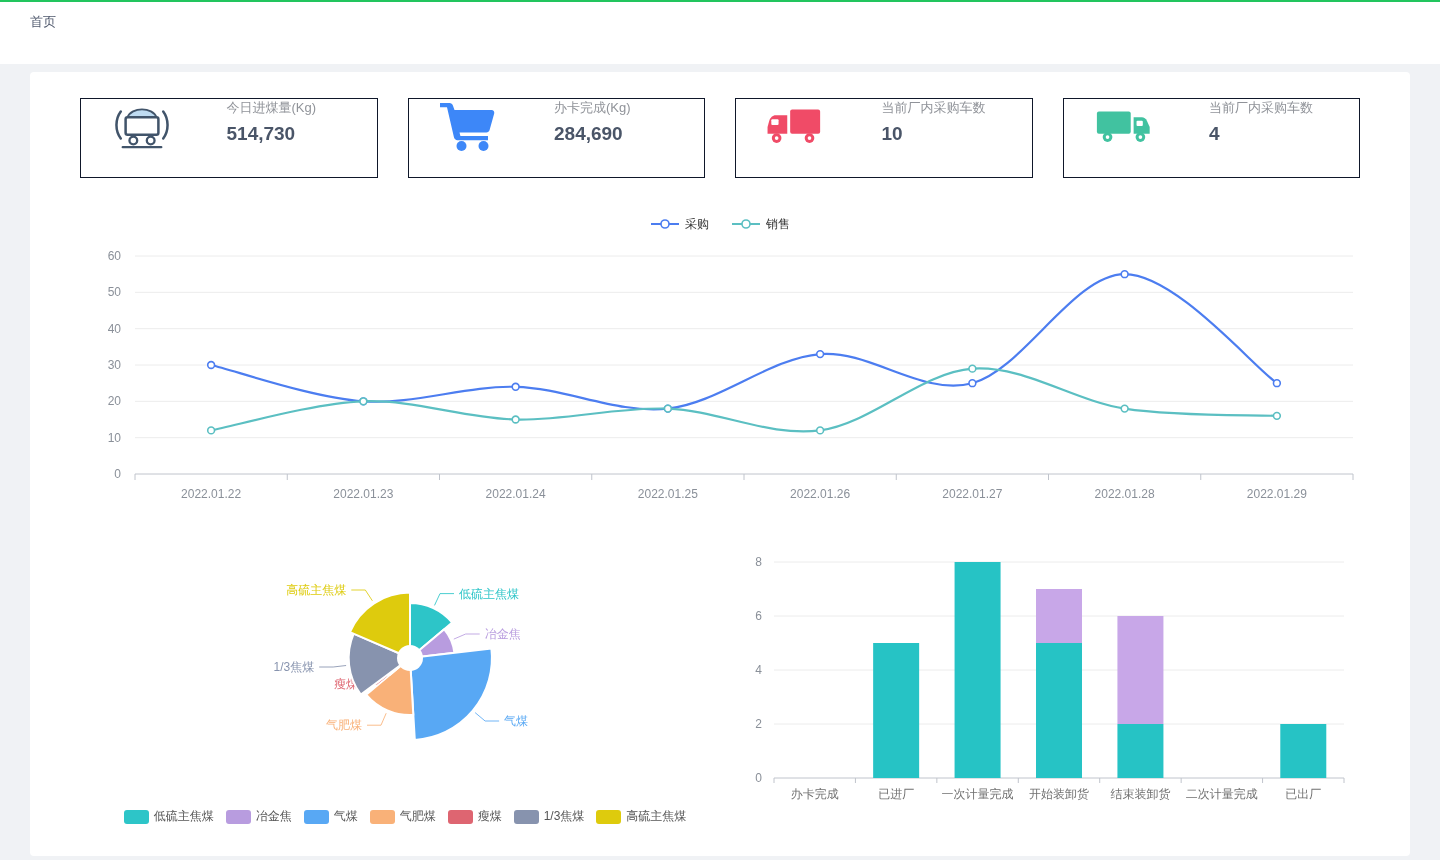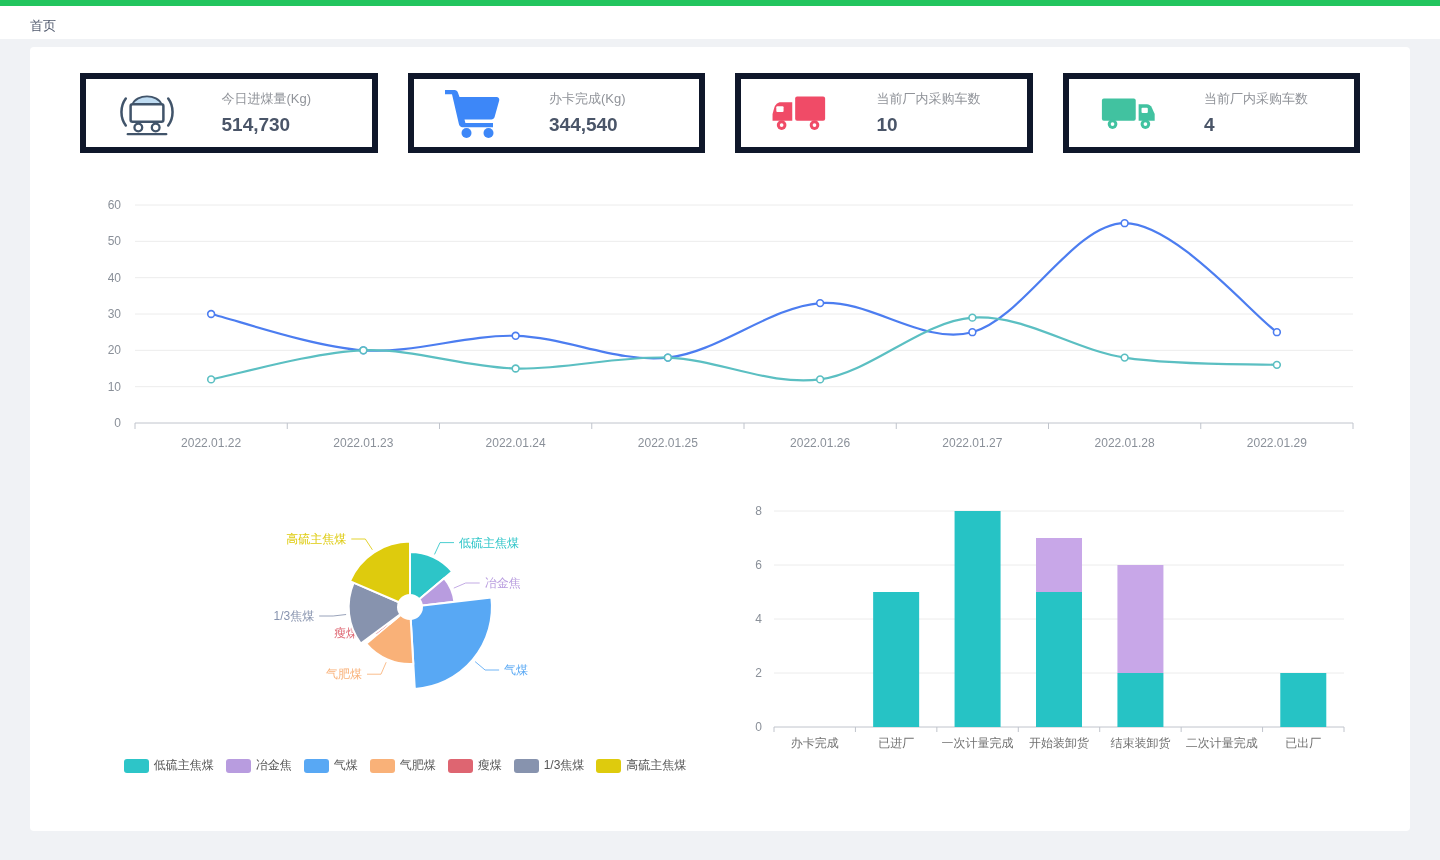--- a/index.html
+++ b/index.html
@@ -1,22 +1,22 @@
 <!DOCTYPE html>
 <html><head>
 <meta charset="utf-8">
 <style>
   * { box-sizing: border-box; margin: 0; padding: 0; }
   html,body { width:1440px; height:860px; overflow:hidden; }
   body { background:#f0f2f5; font-family:"Liberation Sans","DejaVu Sans",sans-serif; }
-  .topbar { background:#fff; height:39px; padding:10px 30px 0; border-top:6px solid #22c55e; }
+  .topbar { background:#fff; height:64px; padding:10px 30px 0; border-top:2px solid #22c55e; }
   .topbar .crumb { font-size:13px; color:#515a6e; cursor:pointer; }
   .panel { margin:8px 30px; background:#fff; border-radius:4px; padding:26px 20px 12px; height:784px; }
   .cards { display:grid; grid-template-columns:repeat(4,1fr); gap:30px; margin:0 30px; }
-  .card { border:6px solid #0f172a; height:80px; display:flex; align-items:center; background:#fff;gap:16px; }
+  .card { border:1px solid #0f172a; height:80px; display:flex; background:#fff;gap:16px; }
   .card .icon { margin-left:30px; width:62px; height:54px; flex:0 0 62px; display:flex; align-items:center; }
   .card .meta { margin-left:auto; margin-right:26px; min-width:124px; text-align:left; }
   .card .label { color:#909399; font-size:13px; margin-bottom:6px; white-space:nowrap; }
   .card .value { color:#4a5568; font-size:19px; font-weight:bold; }
   .line-area { margin-top:36px; }
   .chart-legend { display:flex; justify-content:center; gap:22px; align-items:center; height:20px; }
   .leg-line-item { display:flex; align-items:center; gap:5px; font-size:12px; color:#333; cursor:pointer; }
   .line-svg-wrap { margin-top:6px; }
   .bottom { display:flex; margin-top:22px; }
   .pie-box { flex:0 0 680px; padding-left:30px; }
@@ -58,21 +58,21 @@
     <div class="card">
       <span class="icon">
         <svg width="56" height="52" viewBox="0 0 56 52">
           <path d="M1,3 h9.5 c1.6,0 3,1.1 3.4,2.6 L15.5,10 H52.5 c1.9,0 3.2,1.8 2.7,3.6 l-4.6,16.5 c-0.4,1.4-1.7,2.4-3.2,2.4 H20.5 l0.9,3.5 H49 v4.2 H18.3 c-1.6,0-2.9-1.1-3.3-2.6 L8,7.2 H1 Z" fill="#3d87f8"></path>
           <circle cx="22.5" cy="46" r="5" fill="#3d87f8"></circle>
           <circle cx="44.5" cy="46" r="5" fill="#3d87f8"></circle>
         </svg>
       </span>
       <div class="meta">
         <div class="label">办卡完成(Kg)</div>
-        <div class="value">344,540</div>
+        <div class="value">284,690</div>
       </div>
     </div>
 
     <div class="card">
       <span class="icon">
         <svg width="58" height="46" viewBox="0 0 60 44">
           <rect x="25" y="5" width="31" height="25" rx="2" fill="#f04b67"></rect>
           <path d="M10,11 c-3.2,0 -5.6,2.6 -6.6,5.6 L1.6,23 V30 H22 V11 Z" fill="#f04b67"></path>
           <rect x="5.5" y="15" width="7.5" height="6" rx="1" fill="#ffffff"></rect>
           <circle cx="11" cy="34.5" r="5" fill="#f04b67"></circle>
@@ -100,20 +100,36 @@
         </svg>
       </span>
       <div class="meta">
         <div class="label">当前厂内采购车数</div>
         <div class="value">4</div>
       </div>
     </div>
   </div>
 
   <div class="line-area">
+    <div class="chart-legend" id="lineLegend">
+        <span class="leg-line-item">
+          <svg width="30" height="14" viewBox="0 0 30 14">
+            <line x1="1" y1="7" x2="29" y2="7" stroke="#4c7df0" stroke-width="2"></line>
+            <circle cx="15" cy="7" r="4" fill="#fff" stroke="#4c7df0" stroke-width="1.6"></circle>
+          </svg>
+          <span>采购</span>
+        </span>
+        <span class="leg-line-item">
+          <svg width="30" height="14" viewBox="0 0 30 14">
+            <line x1="1" y1="7" x2="29" y2="7" stroke="#5bbfc2" stroke-width="2"></line>
+            <circle cx="15" cy="7" r="4" fill="#fff" stroke="#5bbfc2" stroke-width="1.6"></circle>
+          </svg>
+          <span>销售</span>
+        </span>
+      </div>
     <div class="line-svg-wrap">
       <svg id="lineChart" width="1340" height="272" viewBox="0 0 1340 272">
           <text x="71" y="238" text-anchor="end" fill="#8a9099" font-size="12">0</text>
           <line x1="85" y1="197.66666666666669" x2="1303" y2="197.66666666666669" stroke="#ececec" stroke-width="1"></line>
           <text x="71" y="201.66666666666669" text-anchor="end" fill="#8a9099" font-size="12">10</text>
           <line x1="85" y1="161.33333333333334" x2="1303" y2="161.33333333333334" stroke="#ececec" stroke-width="1"></line>
           <text x="71" y="165.33333333333334" text-anchor="end" fill="#8a9099" font-size="12">20</text>
           <line x1="85" y1="125" x2="1303" y2="125" stroke="#ececec" stroke-width="1"></line>
           <text x="71" y="129" text-anchor="end" fill="#8a9099" font-size="12">30</text>
           <line x1="85" y1="88.66666666666669" x2="1303" y2="88.66666666666669" stroke="#ececec" stroke-width="1"></line>

